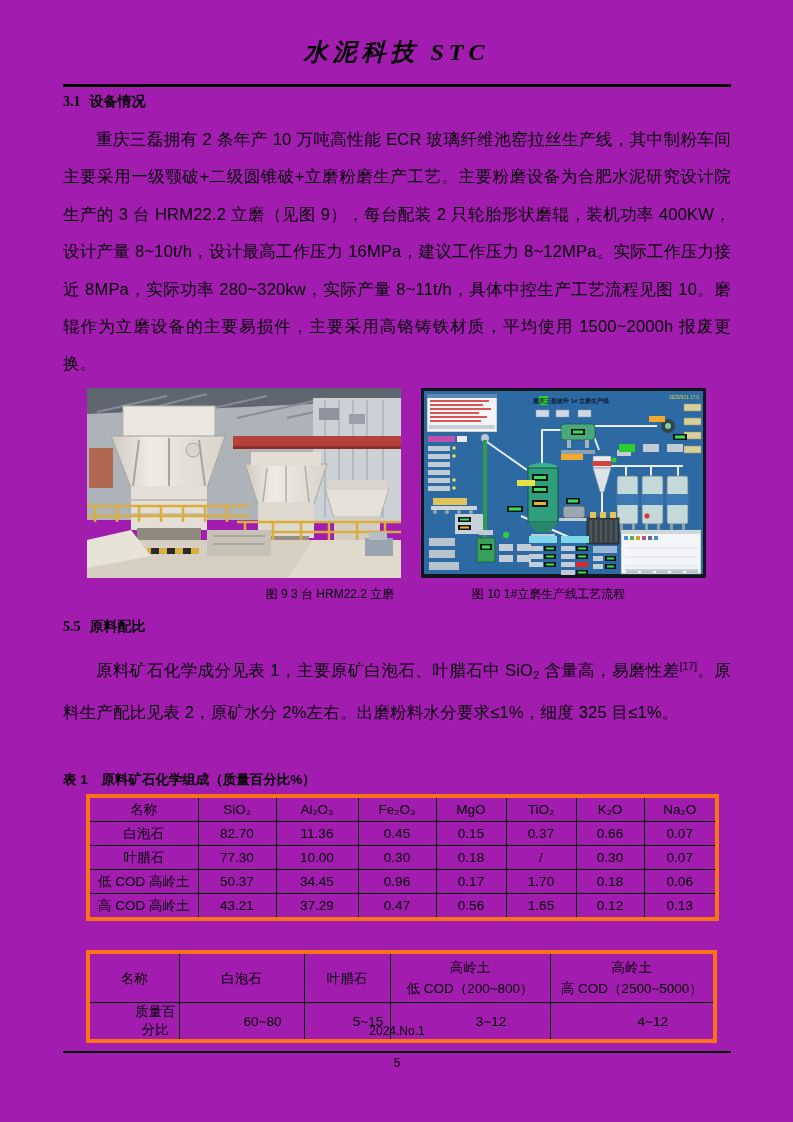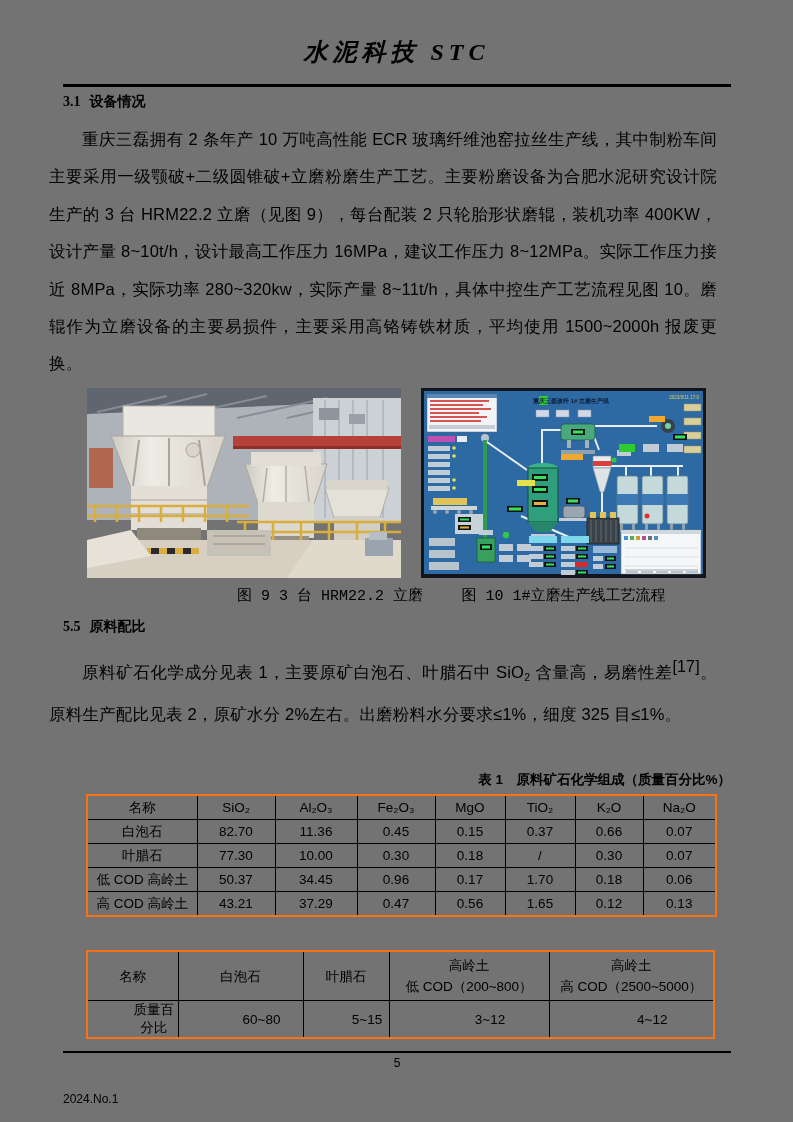--- a/index.html
+++ b/index.html
@@ -6,75 +6,75 @@
     --ink:#000000;
     --dcs-blue:#2d6aa3;
     --dcs-green:#2f9e7a;
     --alarm-red:#cc2222;
     --silo-band-blue:#3d7ab5;
     --crane-red:#b5413a;
     --railing-yellow:#d9ae3e;
   }
   html,body{margin:0;padding:0;background:#ffffff;}
   .page{
-    position:relative;width:793px;height:1122px;background:#737373;
+    position:relative;width:793px;height:1122px;background:#a21caf;
     font-family:"Liberation Sans","DejaVu Sans",sans-serif;color:var(--ink);
     overflow:hidden;
   }
   .journal-header{
     position:absolute;top:36px;left:0;width:793px;text-align:center;
     font-family:"Liberation Serif","DejaVu Serif",serif;font-style:italic;
     font-weight:bold;font-size:24px;letter-spacing:5px;
   }
   .header-rule{position:absolute;top:84px;left:63px;width:668px;height:3px;background:#000;}
   .sec-heading{
     position:absolute;left:63px;margin:0;font-size:14px;font-weight:bold;color:#000;
   }
   .sec-heading .hnum{font-family:"Liberation Serif","DejaVu Serif",serif;margin-right:9px;}
   .h31{top:93px;}
   .h32{top:618px;}
   .body-par{
-    position:absolute;left:49px;width:668px;margin:0;
+    position:absolute;left:63px;width:668px;margin:0;
     font-size:16.5px;line-height:37.4px;text-align:justify;text-indent:2em;
     letter-spacing:0.2px;
   }
   .p1{top:121px;}
   .p2{top:648px;}
   .body-par sub{font-size:10.5px;vertical-align:-3px;}
-  .body-par sup{font-size:16px;vertical-align:6px;margin-top:14px;}
+  .body-par sup{font-size:10px;vertical-align:6px;margin-top:14px;}
   .figure{position:absolute;top:388px;overflow:hidden;}
   .fig-photo{left:87px;width:314px;height:190px;}
   .fig-dcs{left:421px;width:285px;height:190px;}
   .figure svg{display:block;width:100%;height:100%;}
   .fig-caption{
-    position:absolute;top:586px;font-size:15px;text-align:center;white-space:nowrap;font-family:Liberation Mono, monospace;
+    position:absolute;top:586px;font-size:12px;text-align:center;white-space:nowrap;
   }
   .cap1{left:160px;width:340px;}
-  .cap2{left:421px;width:285px;}
+  .cap2{left:406px;width:285px;}
   .tbl-caption{
-    position:absolute;left:63px;width:668px;text-align:right;font-size:13.5px;font-weight:bold;
+    position:absolute;left:63px;width:668px;text-align:left;font-size:13.5px;font-weight:bold;
   }
   .t1cap{top:771px;}
   .t2cap{top:928px;}
   .doc-table{
     position:absolute;left:86px;border-collapse:collapse;table-layout:fixed;
-    font-size:13.5px;border:2px solid #f97316;
+    font-size:13.5px;border:4px solid #f97316;
   }
   .doc-table th,.doc-table td{
     border:1px solid #000;text-align:center;vertical-align:middle;
     font-weight:normal;padding:0 2px;overflow:hidden;
   }
   .table1{top:794px;width:629px;}
   .table1 th,.table1 td{height:23px;}
   .table2{top:950px;width:627px;}
   .table2 th{height:46px;line-height:21px;padding:1px 2px;}
   .table2 td{height:27px;padding-left:44px;}
   .footer-rule{position:absolute;top:1051px;left:63px;width:668px;height:2px;background:#000;}
   .footer-page{position:absolute;top:1056px;left:63px;width:668px;text-align:center;font-size:12px;}
-  .footer-issue{position:absolute;top:1092px;left:63px;width:668px;text-align:left;font-size:12px;}
+  .footer-issue{position:absolute;top:1024px;left:63px;width:668px;text-align:center;font-size:12px;}
 </style>
 </head>
 <body>
 
 <div class="page">
 
   <div class="journal-header">水泥科技 STC</div>
   <div class="header-rule"></div>
 
   <h2 class="sec-heading h31"><span class="hnum">3.1</span><span>设备情况</span></h2>

